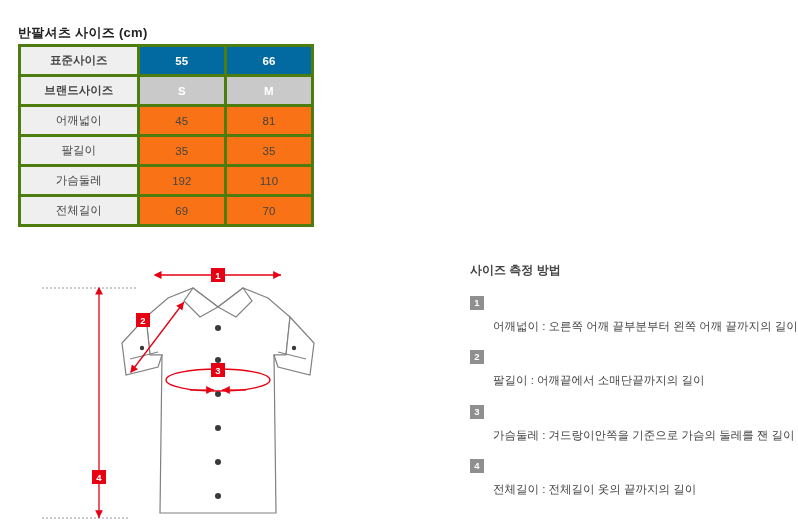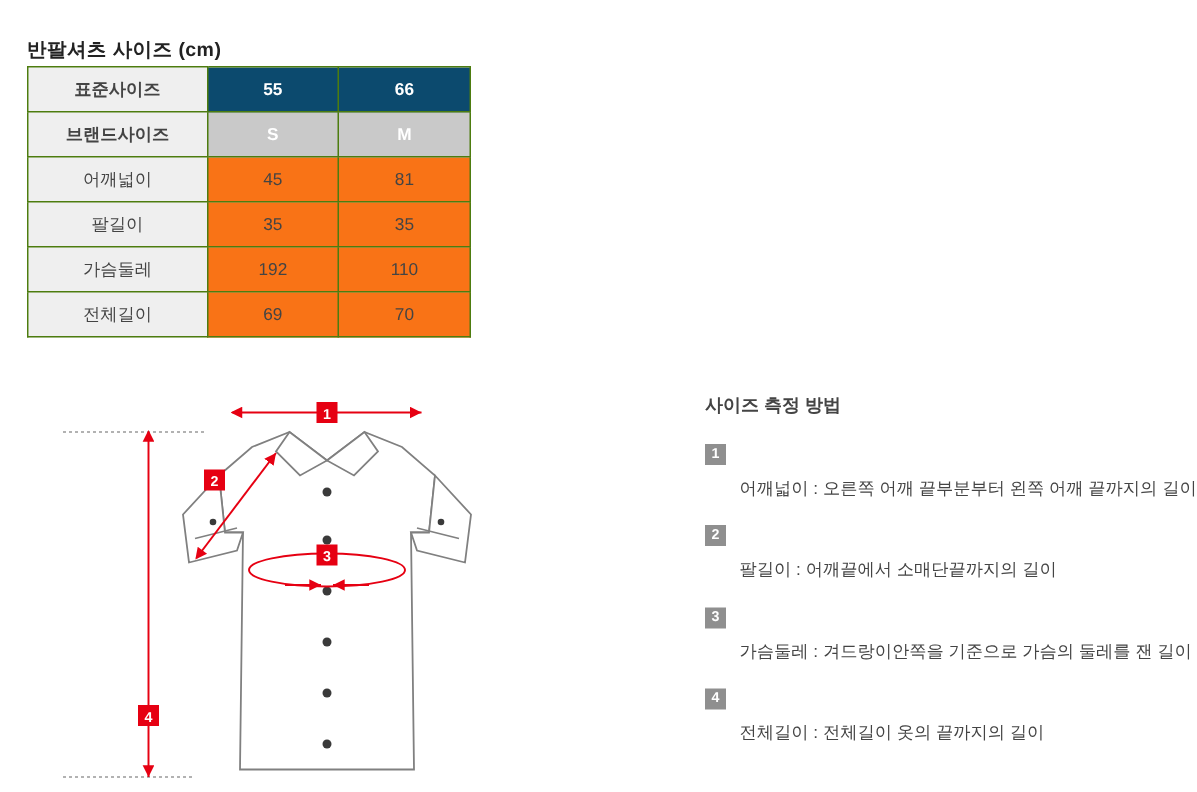--- a/index.html
+++ b/index.html
@@ -31,28 +31,28 @@
   
   .size-table {
     position: absolute;
     left: 18px;
     top: 44px;
     border-collapse: collapse;
     width: 296px;
     font-size: 11.5px;
   }
   .size-table td, .size-table th {
-    border: 1px solid #4d7c0f;
+    border: 3px solid #4d7c0f;
     height: 30px;
     text-align: center;
     font-weight: normal;
     padding: 0 4px;
   }
   .size-table .head-row td {
-    background: #0c4a6e;
+    background: #0369a1;
     color: #ffffff;
     font-weight: bold;
   }
   .size-table .sub-row td {
     background: #c9c9c9;
     color: #ffffff;
     font-weight: bold;
   }
   .size-table tbody tr td:first-child {
     background: #efefef;

